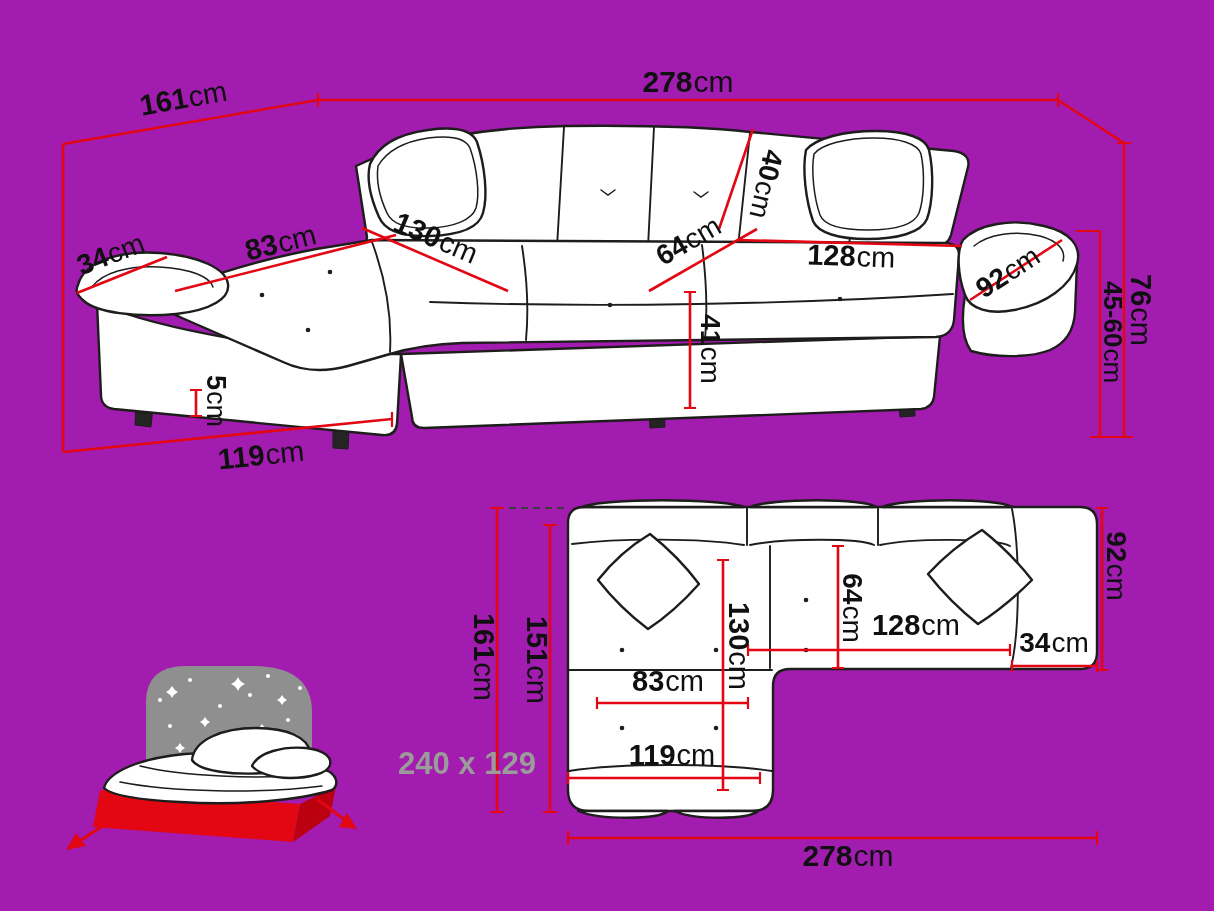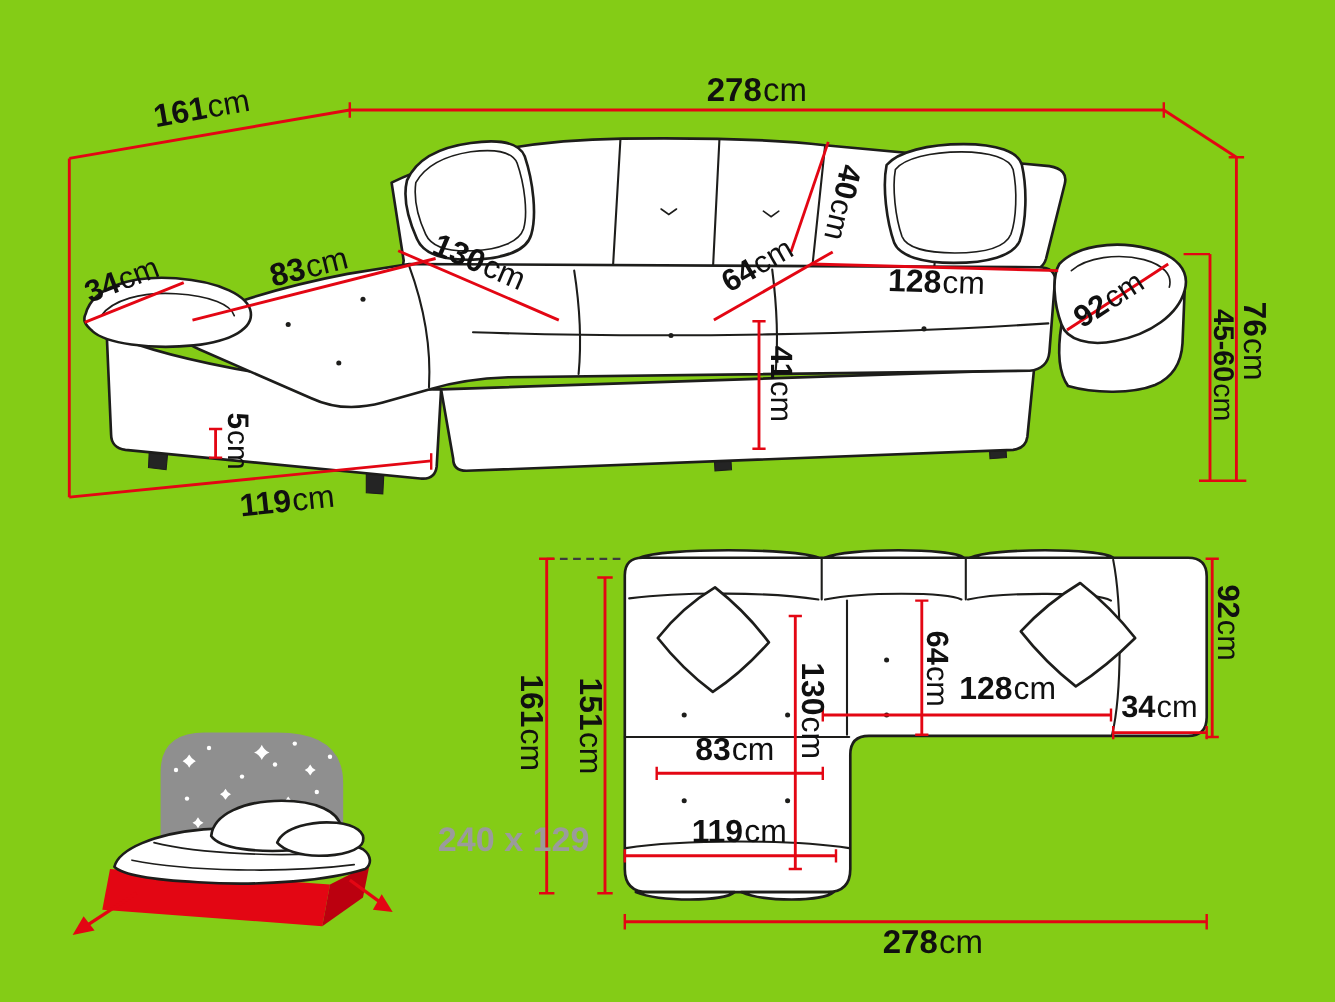--- a/index.html
+++ b/index.html
@@ -1,16 +1,16 @@
 <!DOCTYPE html>
 <html><head>
 <meta charset="utf-8">
 <style>
   html,body{margin:0;padding:0;background:#ffffff;}
-  .stage{position:relative;width:1214px;height:911px;background:#84cc16;overflow:hidden;}
+  .stage{position:relative;width:1214px;height:911px;background:#a21caf;overflow:hidden;}
   svg{display:block;}
   .outline{stroke:#1d1d1b;stroke-width:2.4;fill:#ffffff;stroke-linejoin:round;stroke-linecap:round;}
   .seam{stroke:#1d1d1b;stroke-width:1.9;fill:none;stroke-linecap:round;}
   .thin{stroke:#1d1d1b;stroke-width:1.5;fill:none;stroke-linecap:round;}
   .btn{fill:#1d1d1b;stroke:none;}
   .leg{fill:#242424;stroke:#1d1d1b;stroke-width:1;}
   .dim{font-family:"Liberation Sans",sans-serif;fill:#101010;}
   .v{font-weight:bold;}
   .u{font-weight:normal;}
   .fs30{font-size:30px;} .fs29{font-size:29px;} .fs28{font-size:28px;}

